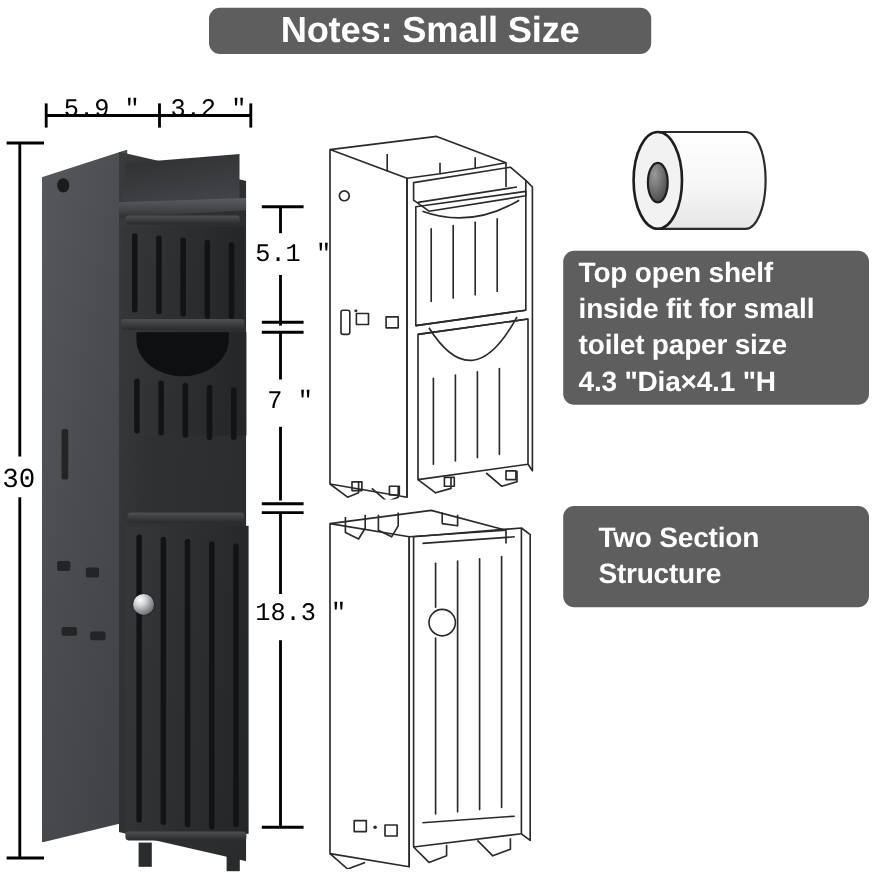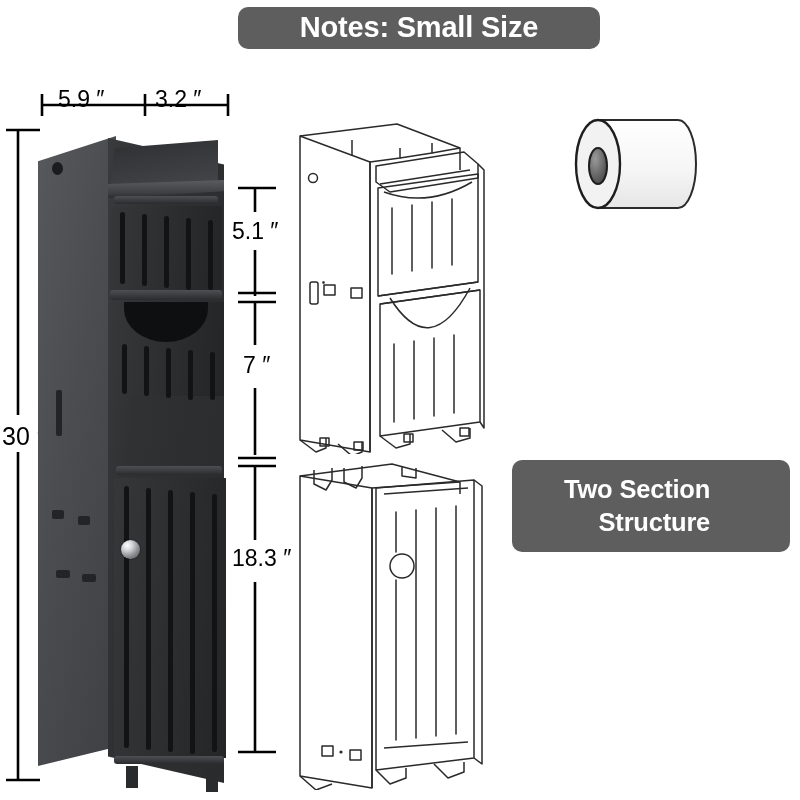--- a/index.html
+++ b/index.html
@@ -32,55 +32,53 @@
     border-radius: 10px;
     font-weight: bold;
     letter-spacing: -0.2px;
     box-sizing: border-box;
     display: flex;
     align-items: center;
   }
   #header-badge {
     left: 190px;
     top: 7px;
-    width: 362px;
+    width: 402px;
     height: 42px;
-    font-size: 29px;
+    font-size: 33px;
     justify-content: center;
     padding-bottom: 2px;
-    margin-left: 48px;
   }
   #shelf-note-badge {
     left: 512px;
     top: 228px;
     width: 278px;
     height: 140px;
     font-size: 25.5px;
     line-height: 33px;
     padding: 6px 0 6px 14px;
   }
   #structure-badge {
     left: 512px;
     top: 460px;
     width: 278px;
     height: 92px;
     font-size: 25.5px;
     line-height: 33px;
-    padding: 4px 0 4px 52px;
-    text-align: right;
+    padding: 4px 0 4px 32px;
   }
   .badge-text { display: block; white-space: pre-line; }
 
   
   .dim-label {
     position: absolute;
     font-size: 23px;
     color: #000000;
     white-space: nowrap;
-    font-family: Liberation Sans, sans-serif;
+    font-family: Liberation Mono, monospace;
   }
   #dim-width-left-label  { left: 58px;  top: 86px; }
   #dim-width-right-label { left: 155px; top: 86px; }
   #dim-height-total-label{ left: 2px;   top: 422px; font-size: 25px; }
   #dim-upper-label       { left: 232px; top: 218px; }
   #dim-middle-label      { left: 243px; top: 352px; }
   #dim-lower-label       { left: 232px; top: 545px; }
 
   svg.overlay {
     position: absolute;
@@ -380,19 +378,25 @@
       </radialGradient>
     </defs>
 
     <path d="M30 8 L110 8 A18 44 0 0 1 110 96 L30 96 Z" fill="url(#rollBody)" stroke="#2b2b2b" stroke-width="2"></path>
 
     <ellipse cx="30" cy="52" rx="22" ry="44" fill="#f2f2f2" stroke="#1e1e1e" stroke-width="2.4"></ellipse>
 
     <ellipse cx="30" cy="54" rx="9" ry="18" fill="url(#holeGrad)" stroke="#1e1e1e" stroke-width="2"></ellipse>
   </svg>
 
+  <div class="badge" id="shelf-note-badge">
+    <span class="badge-text">Top open shelf
+inside fit for small
+toilet paper size
+4.3 "Dia×4.1 "H</span>
+  </div>
 
   <div class="badge" id="structure-badge">
     <span class="badge-text">Two Section
 Structure</span>
   </div>
 
 </div>
 
 </body></html>

